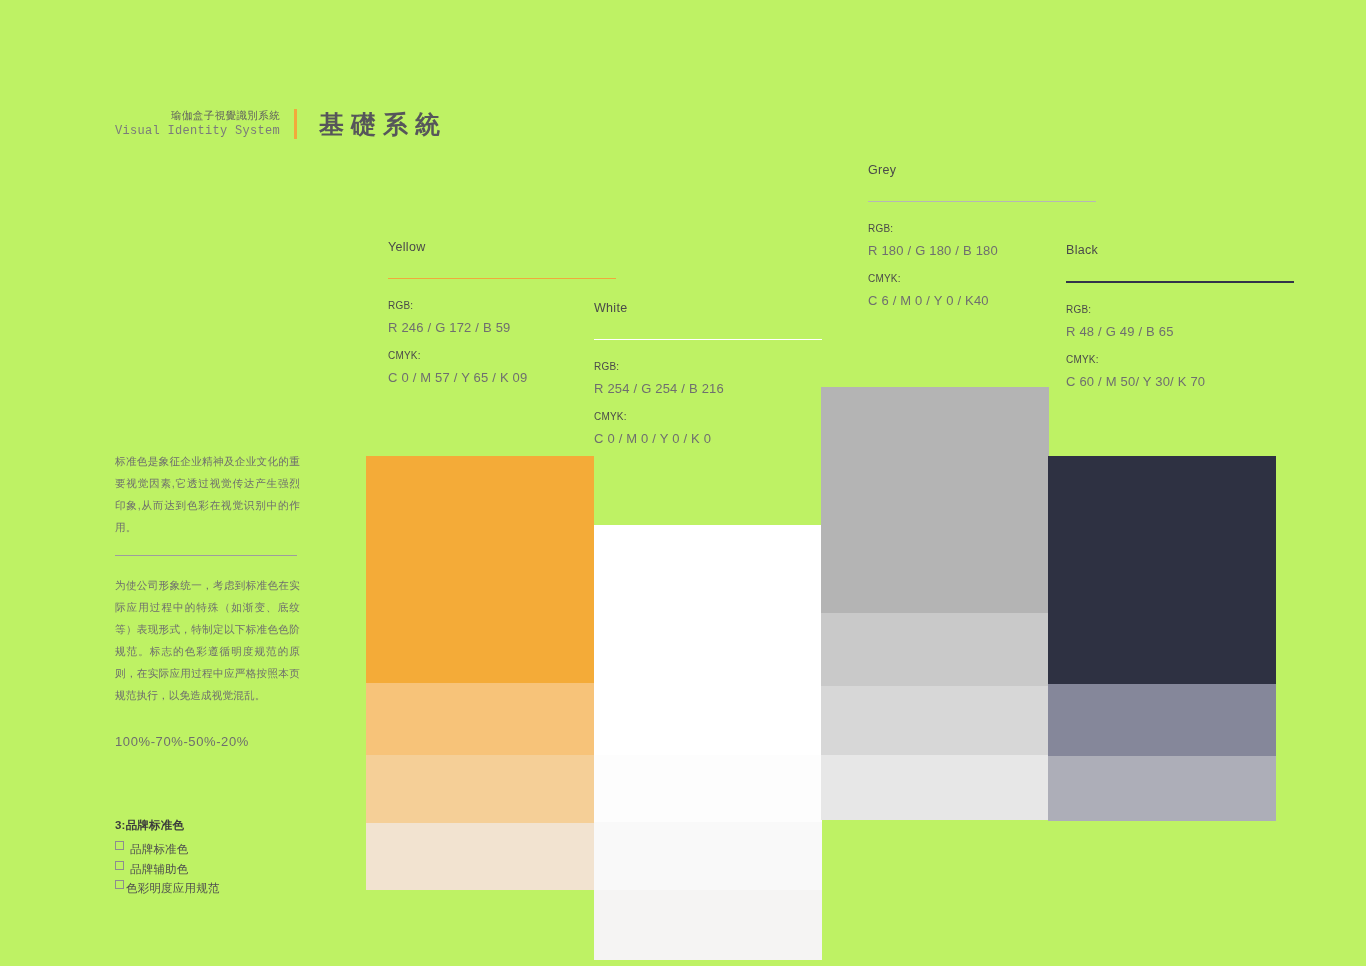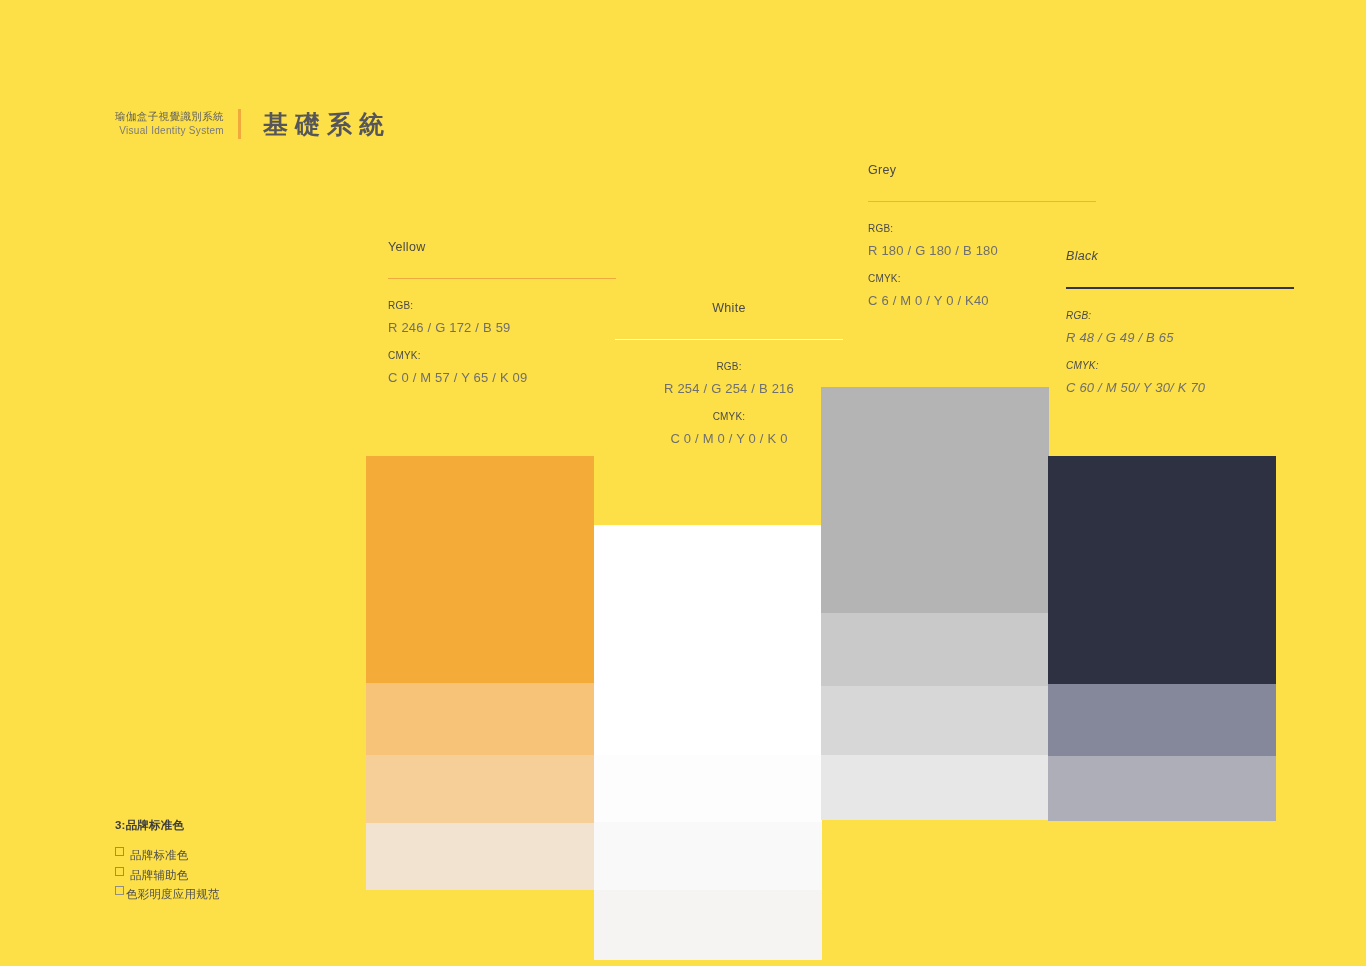--- a/index.html
+++ b/index.html
@@ -15,21 +15,21 @@
     background: #f1f1f1;
     font-family: "Liberation Sans", "DejaVu Sans", sans-serif;
     color: #4a4a4a;
     position: relative;
     -webkit-font-smoothing: antialiased;
   }
 
   .page {
     position: absolute;
     inset: 0;
-    background: #fde047;
+    background: #bef264;
   }
 
   
   .header {
     position: absolute;
     left: 115px;
     top: 103px;
     display: flex;
     align-items: center;
     height: 42px;
@@ -42,24 +42,25 @@
   }
 
   .header-brand-cn {
     font-size: 10.5px;
     color: #5e5e5e;
     letter-spacing: 0.4px;
     white-space: nowrap;
   }
 
   .header-brand-en {
-    font-size: 10px;
+    font-size: 12px;
     color: #7b7b7b;
     letter-spacing: 0.3px;
     white-space: nowrap;
+    font-family: Liberation Mono, monospace;
   }
 
   .header-rule {
     width: 3px;
     height: 30px;
     background: #f2a93b;
     margin-right: 22px;
     flex: none;
   }
 
@@ -107,21 +108,21 @@
     left: 115px;
     top: 818px;
     width: 230px;
   }
 
   .checklist-title {
     font-size: 11.5px;
     font-weight: bold;
     color: #3c3c3c;
     letter-spacing: 0.2px;
-    margin-bottom: 13px;
+    margin-bottom: 7px;
   }
 
   .checklist-item {
     font-size: 11.5px;
     color: #4f4f4f;
     line-height: 19.5px;
     letter-spacing: 0.2px;
     display: flex;
     align-items: flex-start;
   }
@@ -168,23 +169,23 @@
   }
 
   .spec-val {
     font-size: 13px;
     color: #6f6f6f;
     letter-spacing: 0.2px;
   }
 
   
   #spec-yellow { left: 388px; top: 240px; }
-  #spec-white  { left: 615px; top: 301px; text-align: center; }
+  #spec-white  { left: 594px; top: 301px; }
   #spec-grey   { left: 868px; top: 163px; }
-  #spec-black  { left: 1066px; top: 249px; font-style: italic; }
+  #spec-black  { left: 1066px; top: 243px; }
 
   #spec-yellow .spec-rule { background: #f0a93c; }
   #spec-white  .spec-rule { background: #ffffff; }
   #spec-grey   .spec-rule { background: #b7b7b7; }
   #spec-black  .spec-rule { background: #32344a; height: 2px; }
 
   
   .swatch-col {
     position: absolute;
     width: 228px;
@@ -207,20 +208,26 @@
 
   <div class="header">
     <div class="header-brand">
       <div class="header-brand-cn">瑜伽盒子視覺識別系統</div>
       <div class="header-brand-en">Visual Identity System</div>
     </div>
     <div class="header-rule"></div>
     <div class="header-title">基礎系統</div>
   </div>
 
+  <div class="left-col">
+    <p class="body-par">标准色是象征企业精神及企业文化的重要视觉因素,它透过视觉传达产生强烈印象,从而达到色彩在视觉识别中的作用。</p>
+    <div class="left-divider"></div>
+    <p class="body-par">为使公司形象统一，考虑到标准色在实际应用过程中的特殊（如渐变、底纹等）表现形式，特制定以下标准色色阶规范。标志的色彩遵循明度规范的原则，在实际应用过程中应严格按照本页规范执行，以免造成视觉混乱。</p>
+    <div class="tint-label">100%-70%-50%-20%</div>
+  </div>
 
   <div class="checklist">
     <div class="checklist-title">3:品牌标准色</div>
     <div class="checklist-item">
       <span class="checkbox-glyph"></span>
       <span>品牌标准色</span>
     </div>
     <div class="checklist-item">
       <span class="checkbox-glyph"></span>
       <span>品牌辅助色</span>

